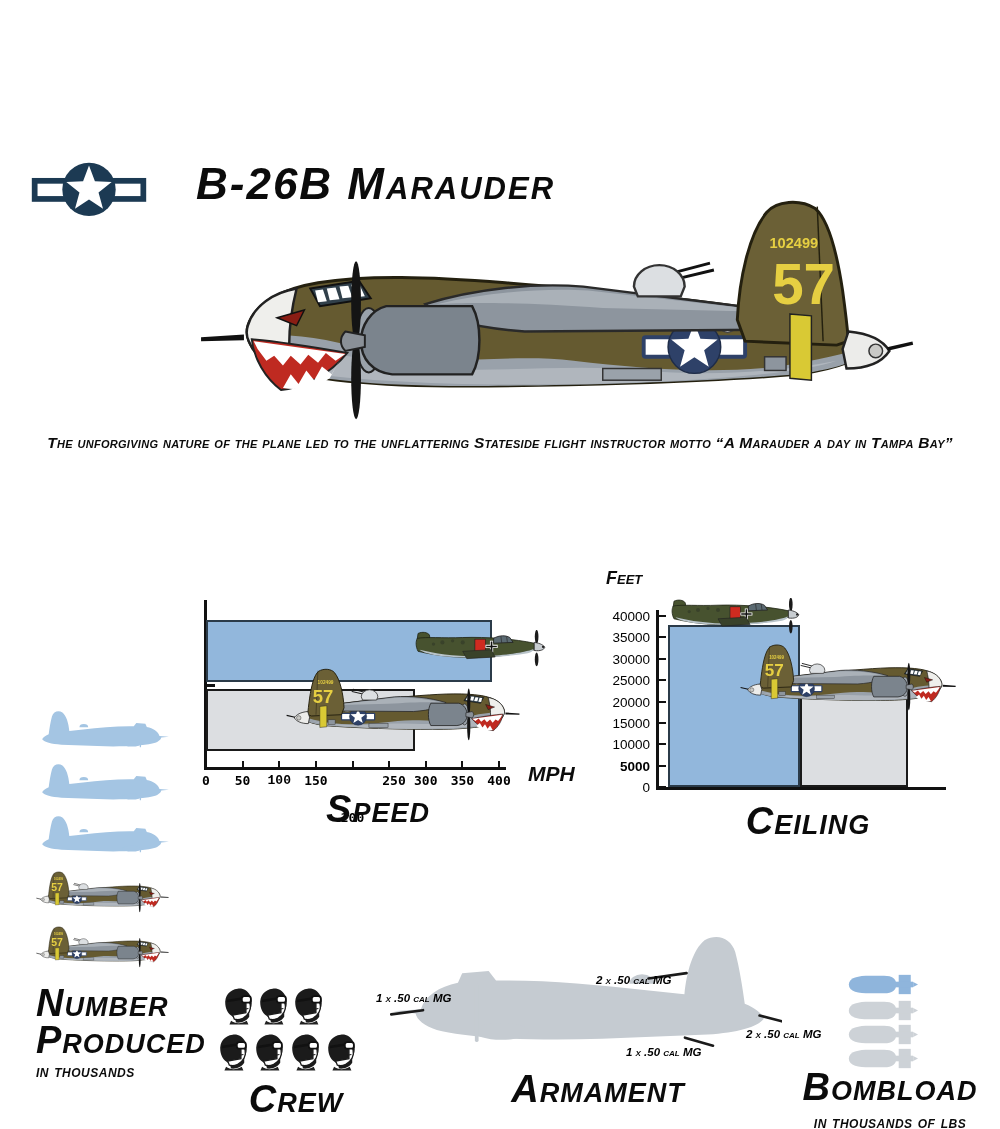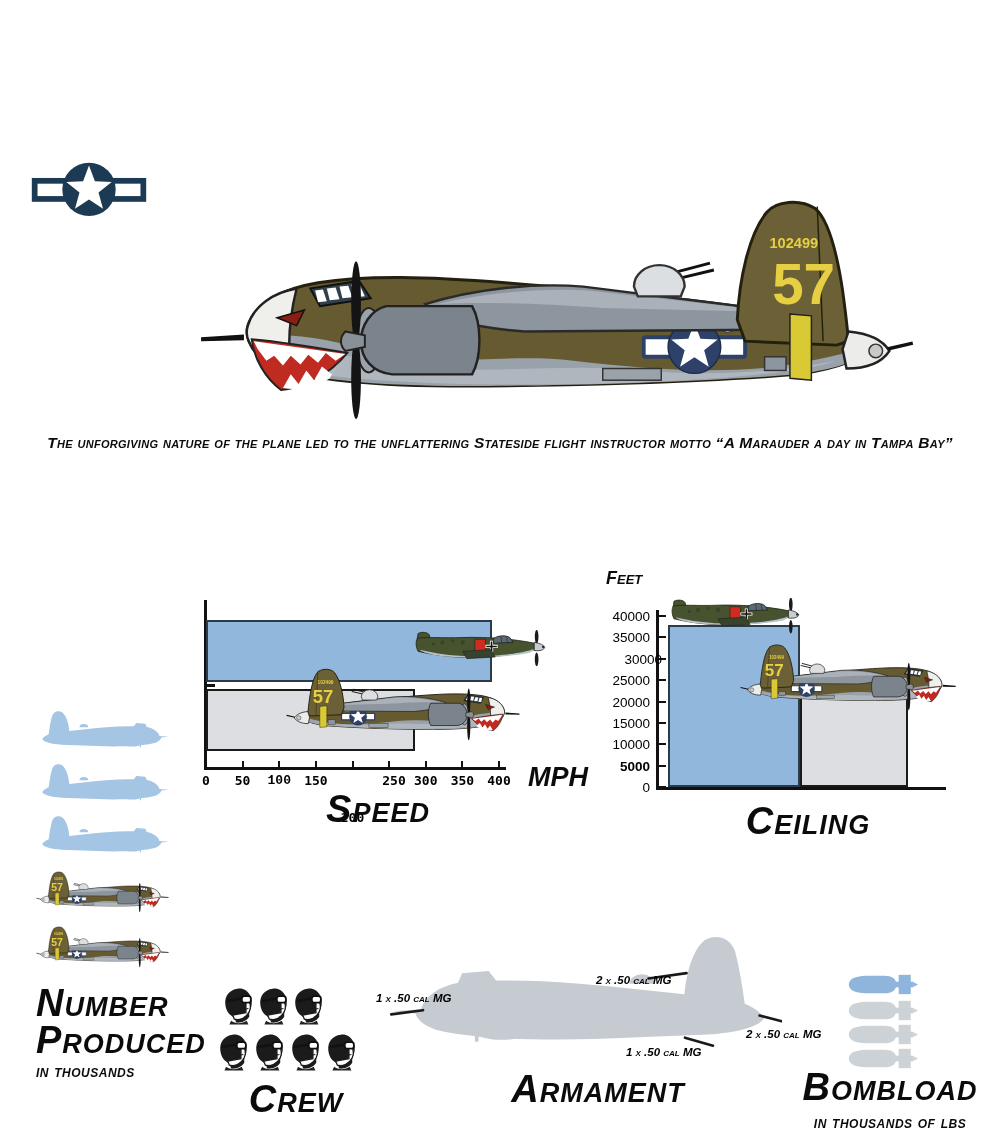--- a/index.html
+++ b/index.html
@@ -6,21 +6,21 @@
   #canvas{position:relative;width:1000px;height:1129px;background:#fff;overflow:hidden;
           font-family:"Liberation Sans",sans-serif;color:#000;}
   .abs{position:absolute;}
   .brush{font-family:"Liberation Sans",sans-serif;font-weight:bold;font-style:italic;
          font-variant:small-caps;color:#0b0b0b;}
   .page-title{font-size:44px;letter-spacing:2px;line-height:52px;}
   .desc{font-size:15.5px;line-height:23px;text-align:center;letter-spacing:.3px;}
   .sec-title{font-size:38px;letter-spacing:1px;text-align:center;line-height:42px;}
   .sec-title-left{font-size:38px;letter-spacing:1px;line-height:36px;}
   .sub{font-size:17px;letter-spacing:.5px;}
-  .unit{font-size:27px;}
+  .unit{font-size:21px;}
   .feet{font-size:18px;}
   .bar{position:absolute;box-sizing:border-box;}
   .bar-blue{background:#92b7dc;border:2px solid #2b3b49;}
   .bar-gray{background:#dcdee1;border:2px solid #1a1a1a;}
   .axis{position:absolute;background:#111;}
   .tickmark{position:absolute;background:#111;}
   .xticklabel{position:absolute;transform:translateX(-50%);
     font-family:"DejaVu Sans Mono",monospace;font-weight:bold;font-size:13px;letter-spacing:0;}
   .yticklabel{position:absolute;width:52px;text-align:right;font-size:13.5px;
     font-family:"Liberation Sans",sans-serif;transform:translateY(-50%);}
@@ -123,20 +123,21 @@
 
 <div id="canvas">
 
   <div class="abs" style="left:30px;top:157px;width:118px;height:61px">
     <svg viewBox="0 0 122 64" width="118" height="61">
       <rect x="4" y="25" width="114" height="19" fill="#fff" stroke="#1c3a53" stroke-width="6"></rect>
       <circle cx="61" cy="34" r="28" fill="#1c3a53"></circle>
       <path d="M 61,9 L 67.2,25.5 L 84.8,26.3 L 71,37.2 L 75.7,54.2 L 61,44.5 L 46.3,54.2 L 51,37.2 L 37.2,26.3 L 54.8,25.5 Z" fill="#fff"></path>
     </svg>
   </div>
+  <div class="abs brush page-title" style="left:196px;top:158px;width:560px">B-26B Marauder</div>
 
   <div class="abs" id="main-plane" style="left:193px;top:193px;width:722px;height:234px">
       <svg viewBox="0 0 740 240" width="100%" height="100%">
         <use href="#sym-b26"></use>
         <text class="finserial" x="616" y="56" text-anchor="middle">102499</text>
         <text class="fincode" x="626" y="114" text-anchor="middle">57</text>
       </svg>
     </div>
 
   <div class="abs brush desc" style="left:30px;top:431px;width:940px">
@@ -210,21 +211,21 @@
         <div class="yticklabel" style="left: 0px; top: 203.625px; font-weight: bold;">5000</div>
         <div class="tickmark" style="left: 61px; top: 181.25px; width: 7px; height: 2px;"></div>
         <div class="yticklabel" style="left: 0px; top: 182.25px;">10000</div>
         <div class="tickmark" style="left: 61px; top: 159.875px; width: 7px; height: 2px;"></div>
         <div class="yticklabel" style="left: 0px; top: 160.875px;">15000</div>
         <div class="tickmark" style="left: 61px; top: 138.5px; width: 7px; height: 2px;"></div>
         <div class="yticklabel" style="left: 0px; top: 139.5px;">20000</div>
         <div class="tickmark" style="left: 61px; top: 117.125px; width: 7px; height: 2px;"></div>
         <div class="yticklabel" style="left: 0px; top: 118.125px;">25000</div>
         <div class="tickmark" style="left: 61px; top: 95.75px; width: 7px; height: 2px;"></div>
-        <div class="yticklabel" style="left: 12px; top: 96.75px;">30000</div>
+        <div class="yticklabel" style="left: 0px; top: 96.75px;">30000</div>
         <div class="tickmark" style="left: 61px; top: 74.375px; width: 7px; height: 2px;"></div>
         <div class="yticklabel" style="left: 0px; top: 75.375px;">35000</div>
         <div class="tickmark" style="left: 61px; top: 53px; width: 7px; height: 2px;"></div>
         <div class="yticklabel" style="left: 0px; top: 54px;">40000</div>
       </div>
     <div class="abs brush sec-title" style="left:90px;top:238px;width:240px">Ceiling</div>
   </div>
 
   <div class="abs" id="produced-block" style="left:28px;top:702px;width:165px;height:400px">
     <div id="produced-icons">

